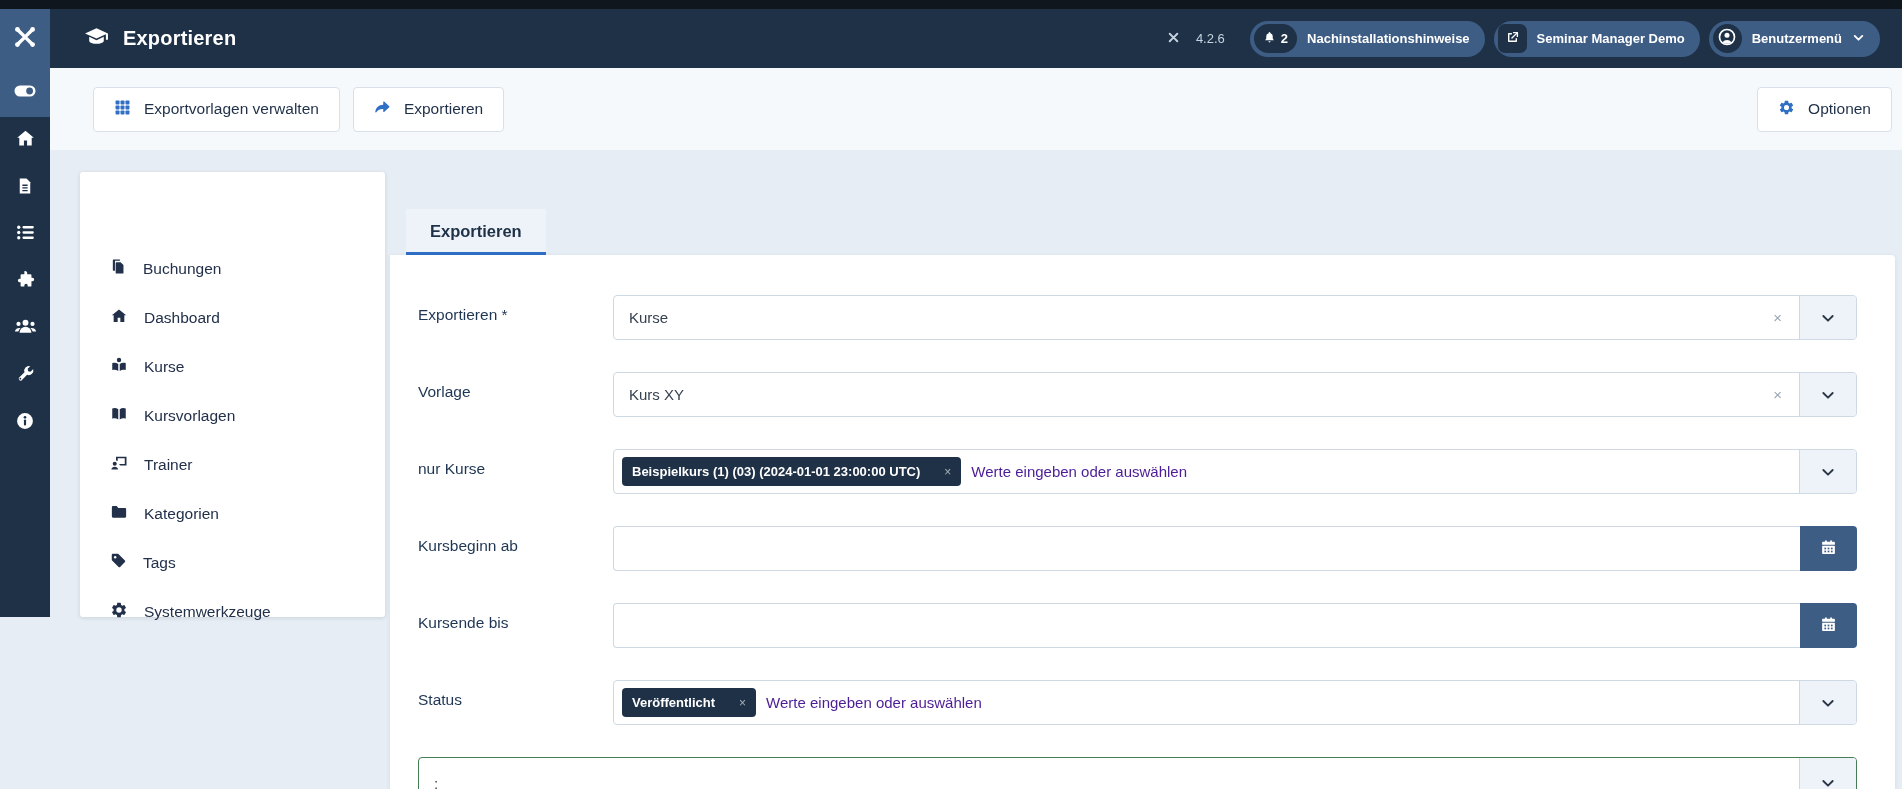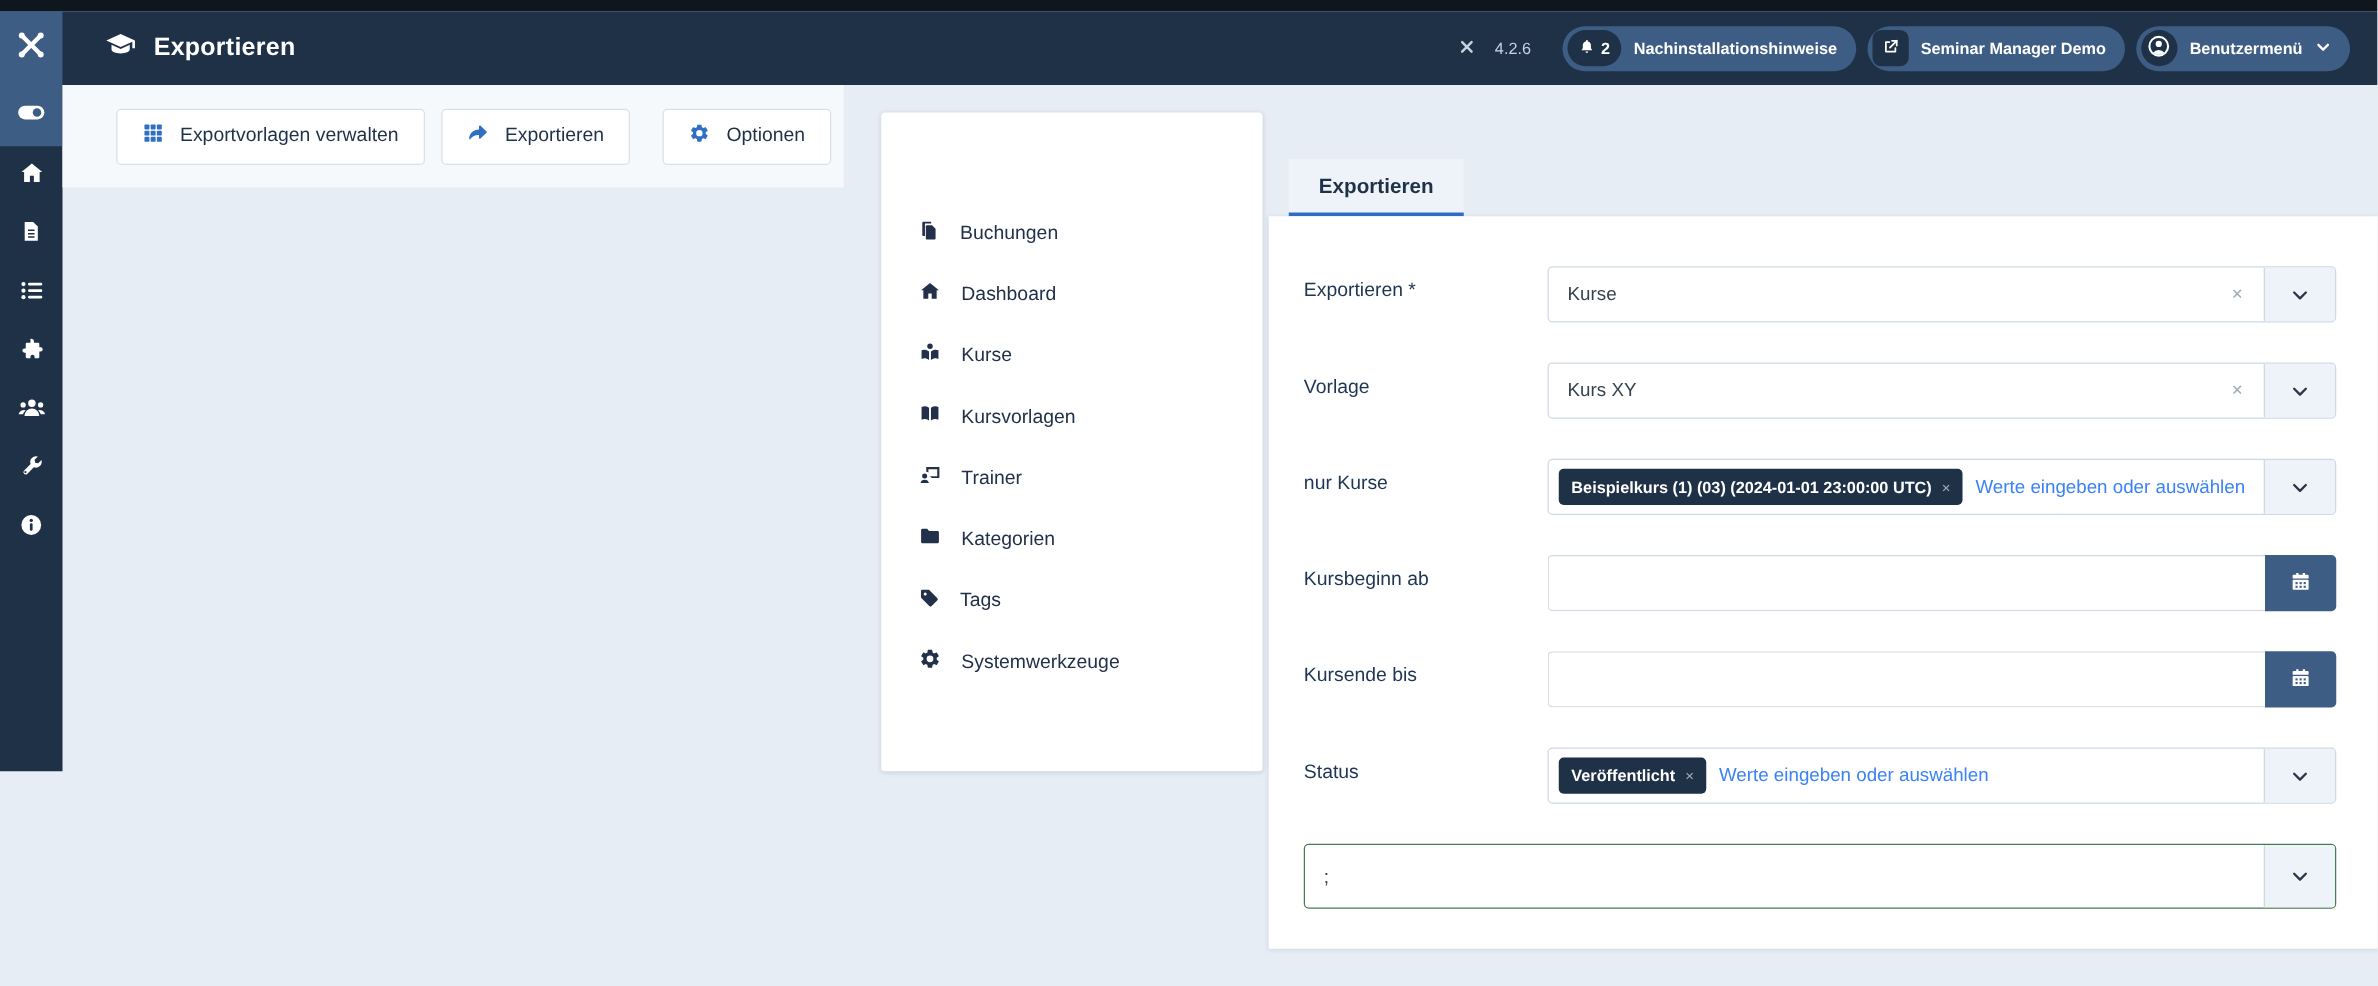--- a/index.html
+++ b/index.html
@@ -21,21 +21,21 @@
   .pill-cap.stadium { padding:0 9px; gap:5px; }
   .pill-cap.square { border-radius:7px; }
   .pill-cap.circle { border-radius:50%; }
   .badge-num { font-size:13px; font-weight:700; color:#fff; }
 
   
   .body-row { flex:1; display:flex; min-height:0; }
   .rail { width:50px; background:#1e3147; display:flex; flex-direction:column; flex:0 0 auto; }
   .rail-cell { width:50px; height:47px; display:flex; align-items:center; justify-content:center; color:#fff; cursor:pointer; }
   .rail-cell.active { height:49px; background:#3e5d85; }
-  .main { flex:1; display:flex; flex-direction:row; min-width:0; }
+  .main { flex:1; display:flex; flex-direction:column; min-width:0; }
 
   
   .toolbar { height:82px; background:#f6f9fc; display:flex; align-items:center; gap:13px; padding:0 10px 0 43px; flex:0 0 auto; }
   .tbtn { height:45px; background:#fff; border:1px solid #d9e0e7; border-radius:4px; display:inline-flex; align-items:center;
           gap:13px; padding:0 20px; font-size:15.5px; color:#1f3048; font-weight:500; cursor:pointer; font-family:inherit; }
   .toolbar .spacer { flex:1; }
 
   
   .workspace { flex:1; display:flex; background:#e7edf4; padding:22px 7px 0 30px; min-height:0; }
   .menu-panel { width:305px; background:#fff; border-radius:3px; box-shadow:0 1px 4px rgba(30,50,80,.14);
@@ -56,23 +56,23 @@
   .form-label { width:195px; flex:0 0 auto; padding-top:11px; font-size:15.5px; color:#1e3553; }
   .ctl { flex:1; min-width:0; }
   .box { height:45px; display:flex; align-items:stretch; background:#fff; border:1px solid #cfd9e3;
          border-radius:4px; overflow:hidden; cursor:pointer; }
   .box-value { flex:1; display:flex; align-items:center; padding:0 15px; font-size:15px; color:#36424f; }
   .clear { align-self:center; color:#9aa7b4; font-size:15px; margin-right:17px; cursor:pointer; }
   .dd { width:57px; flex:0 0 auto; border-left:1px solid #cfd9e3; background:#eef2f9;
         display:flex; align-items:center; justify-content:center; }
   .multi .box-value { padding-left:8px; gap:10px; }
   .chip { background:#1e3147; color:#fff; font-size:13px; font-weight:700; padding:7px 10px; border-radius:4px;
-          display:inline-flex; align-items:center; gap:8px; white-space:nowrap; }
+          display:inline-flex; align-items:center; gap:24px; white-space:nowrap; }
   .chip-x { font-weight:400; opacity:.6; font-size:12px; cursor:pointer; }
-  .placeholder { color:#3b82f6; font-size:15px; white-space:nowrap; overflow:hidden; }
+  .placeholder { color:#4c1d95; font-size:15px; white-space:nowrap; overflow:hidden; }
   .date-group { height:45px; display:flex; }
   .date-input { flex:1; border:1px solid #cfd9e3; border-right:none; border-radius:4px 0 0 4px; background:#fff;
                 padding:0 15px; font-size:15px; color:#36424f; outline:none; font-family:inherit; }
   .calbtn { width:57px; flex:0 0 auto; border:none; background:#3e5d85; border-radius:0 4px 4px 0;
             display:flex; align-items:center; justify-content:center; cursor:pointer; }
   .box.tall { height:52px; }
   .box.valid { border-color:#457d54; }
   .box-input { flex:1; border:none; padding:0 15px; font-size:15px; color:#36424f; outline:none;
                font-family:inherit; background:transparent; }
 </style>

